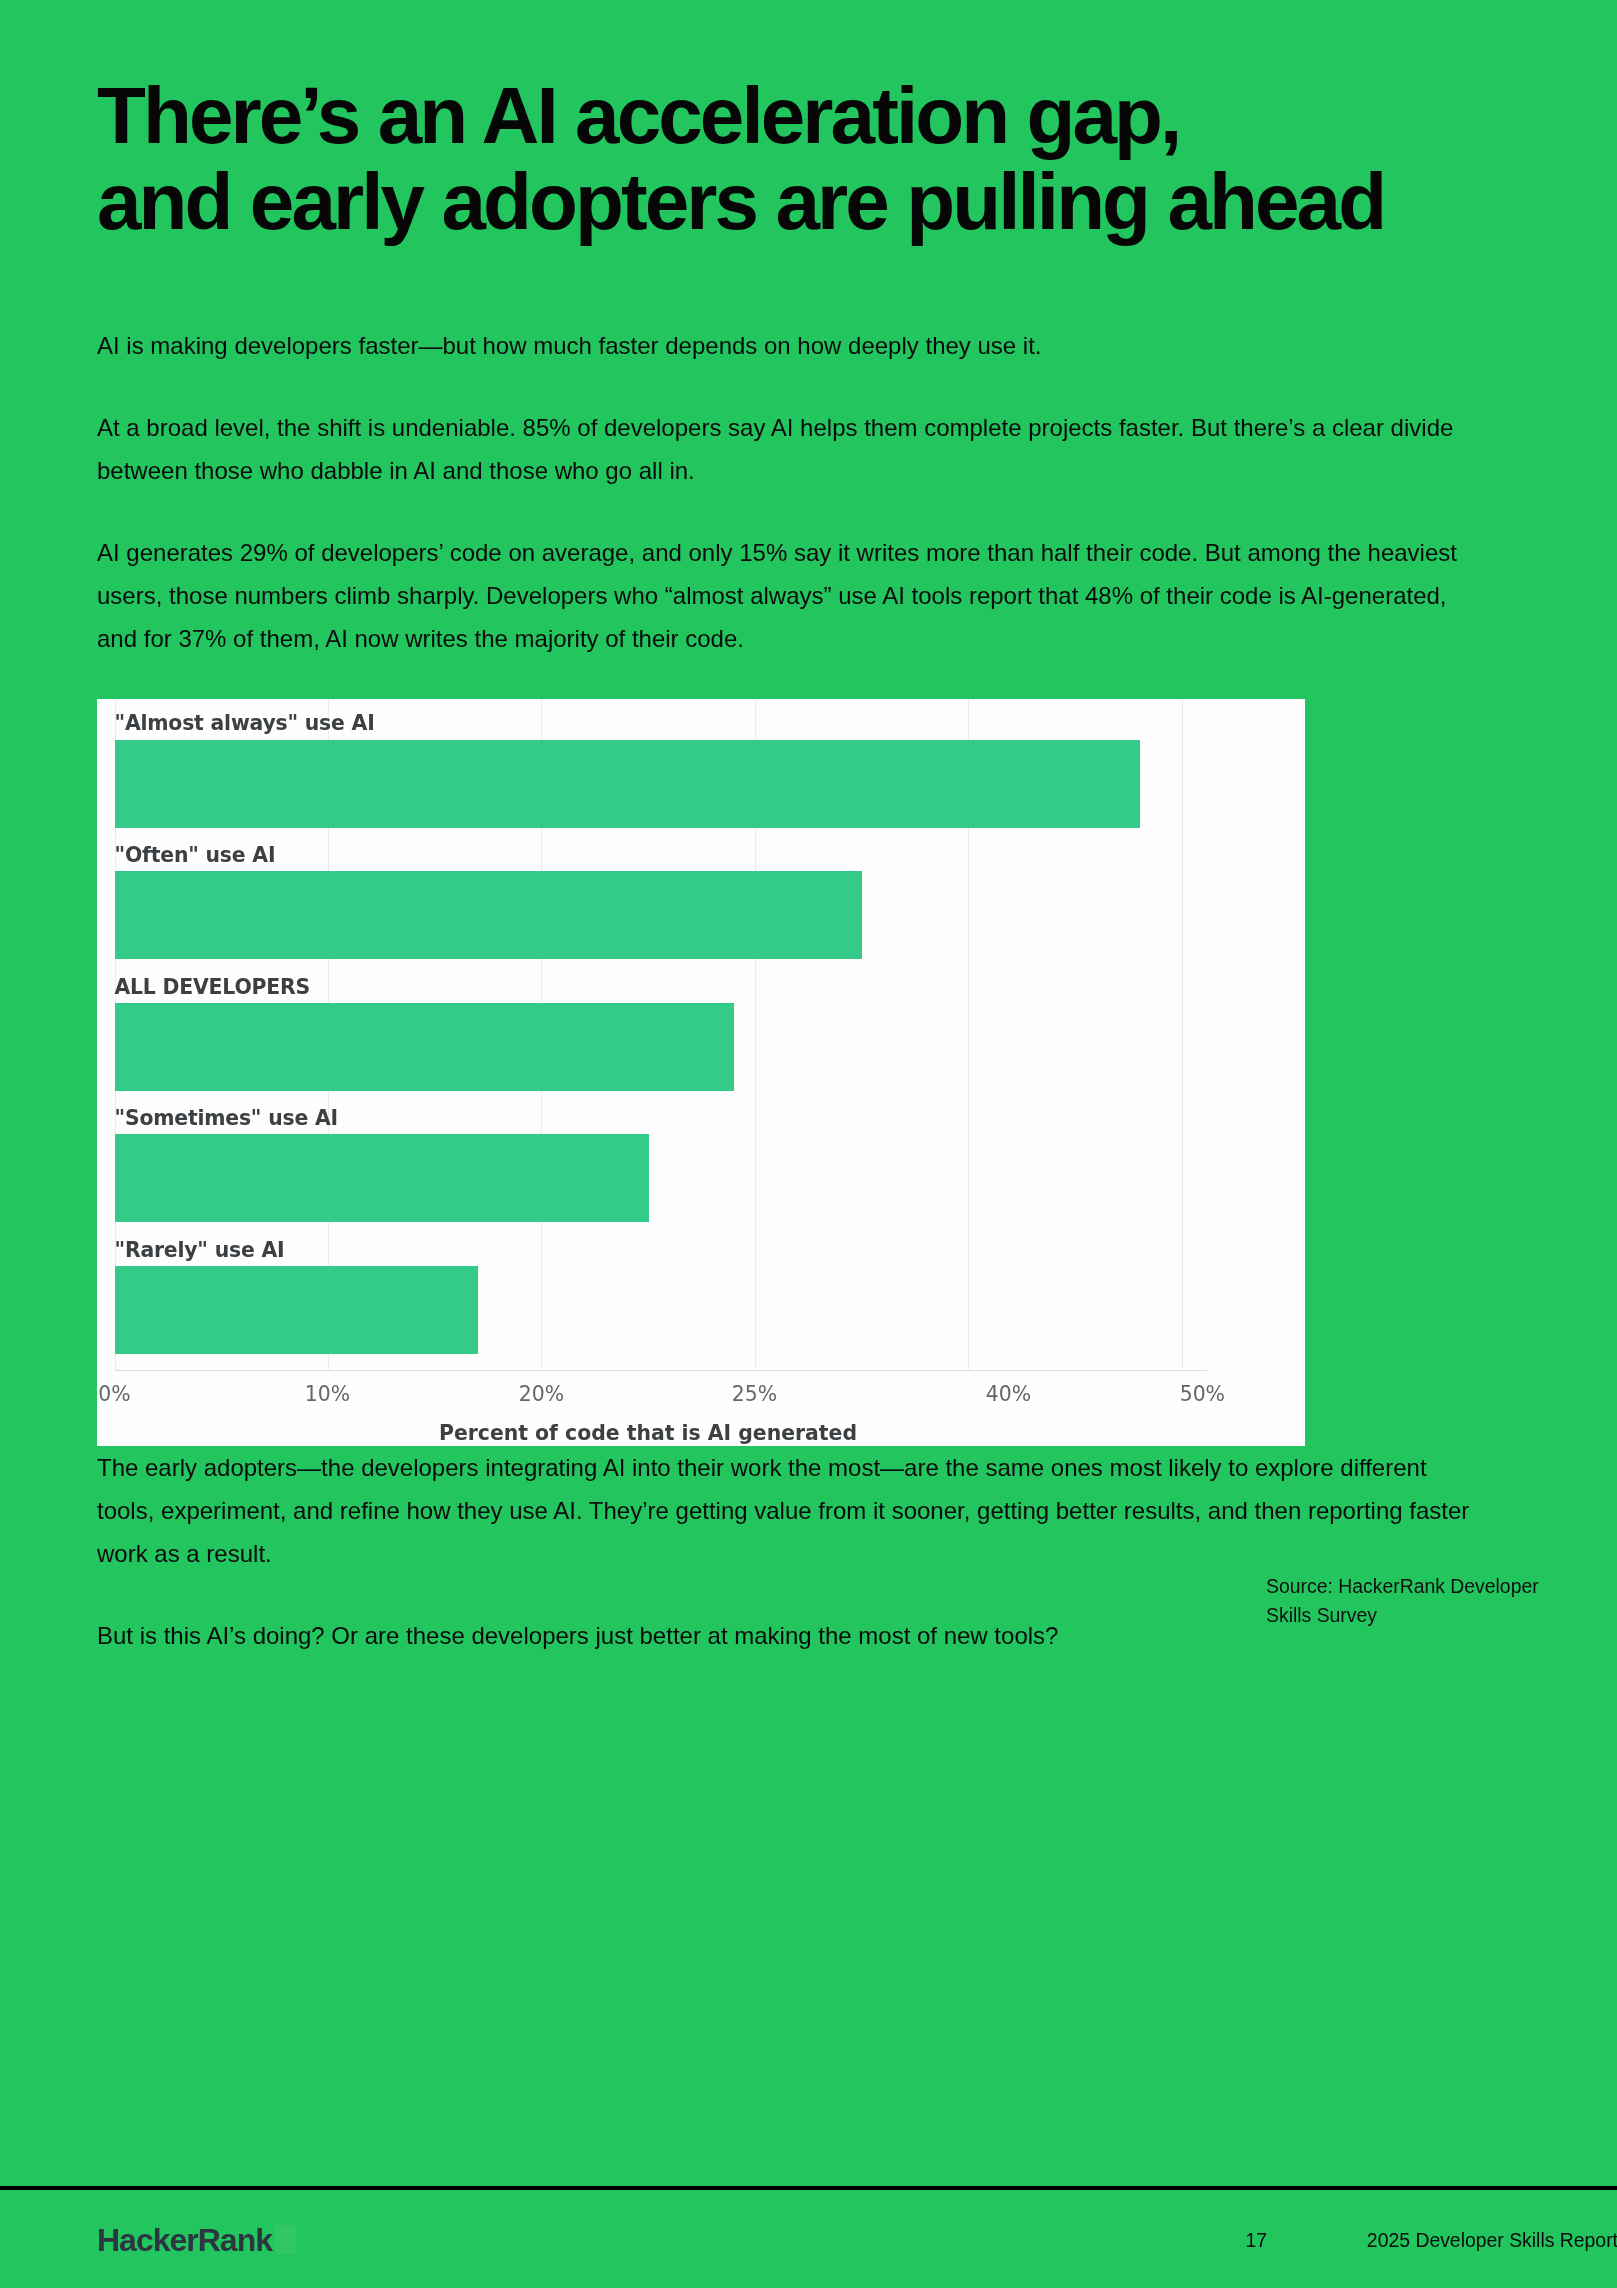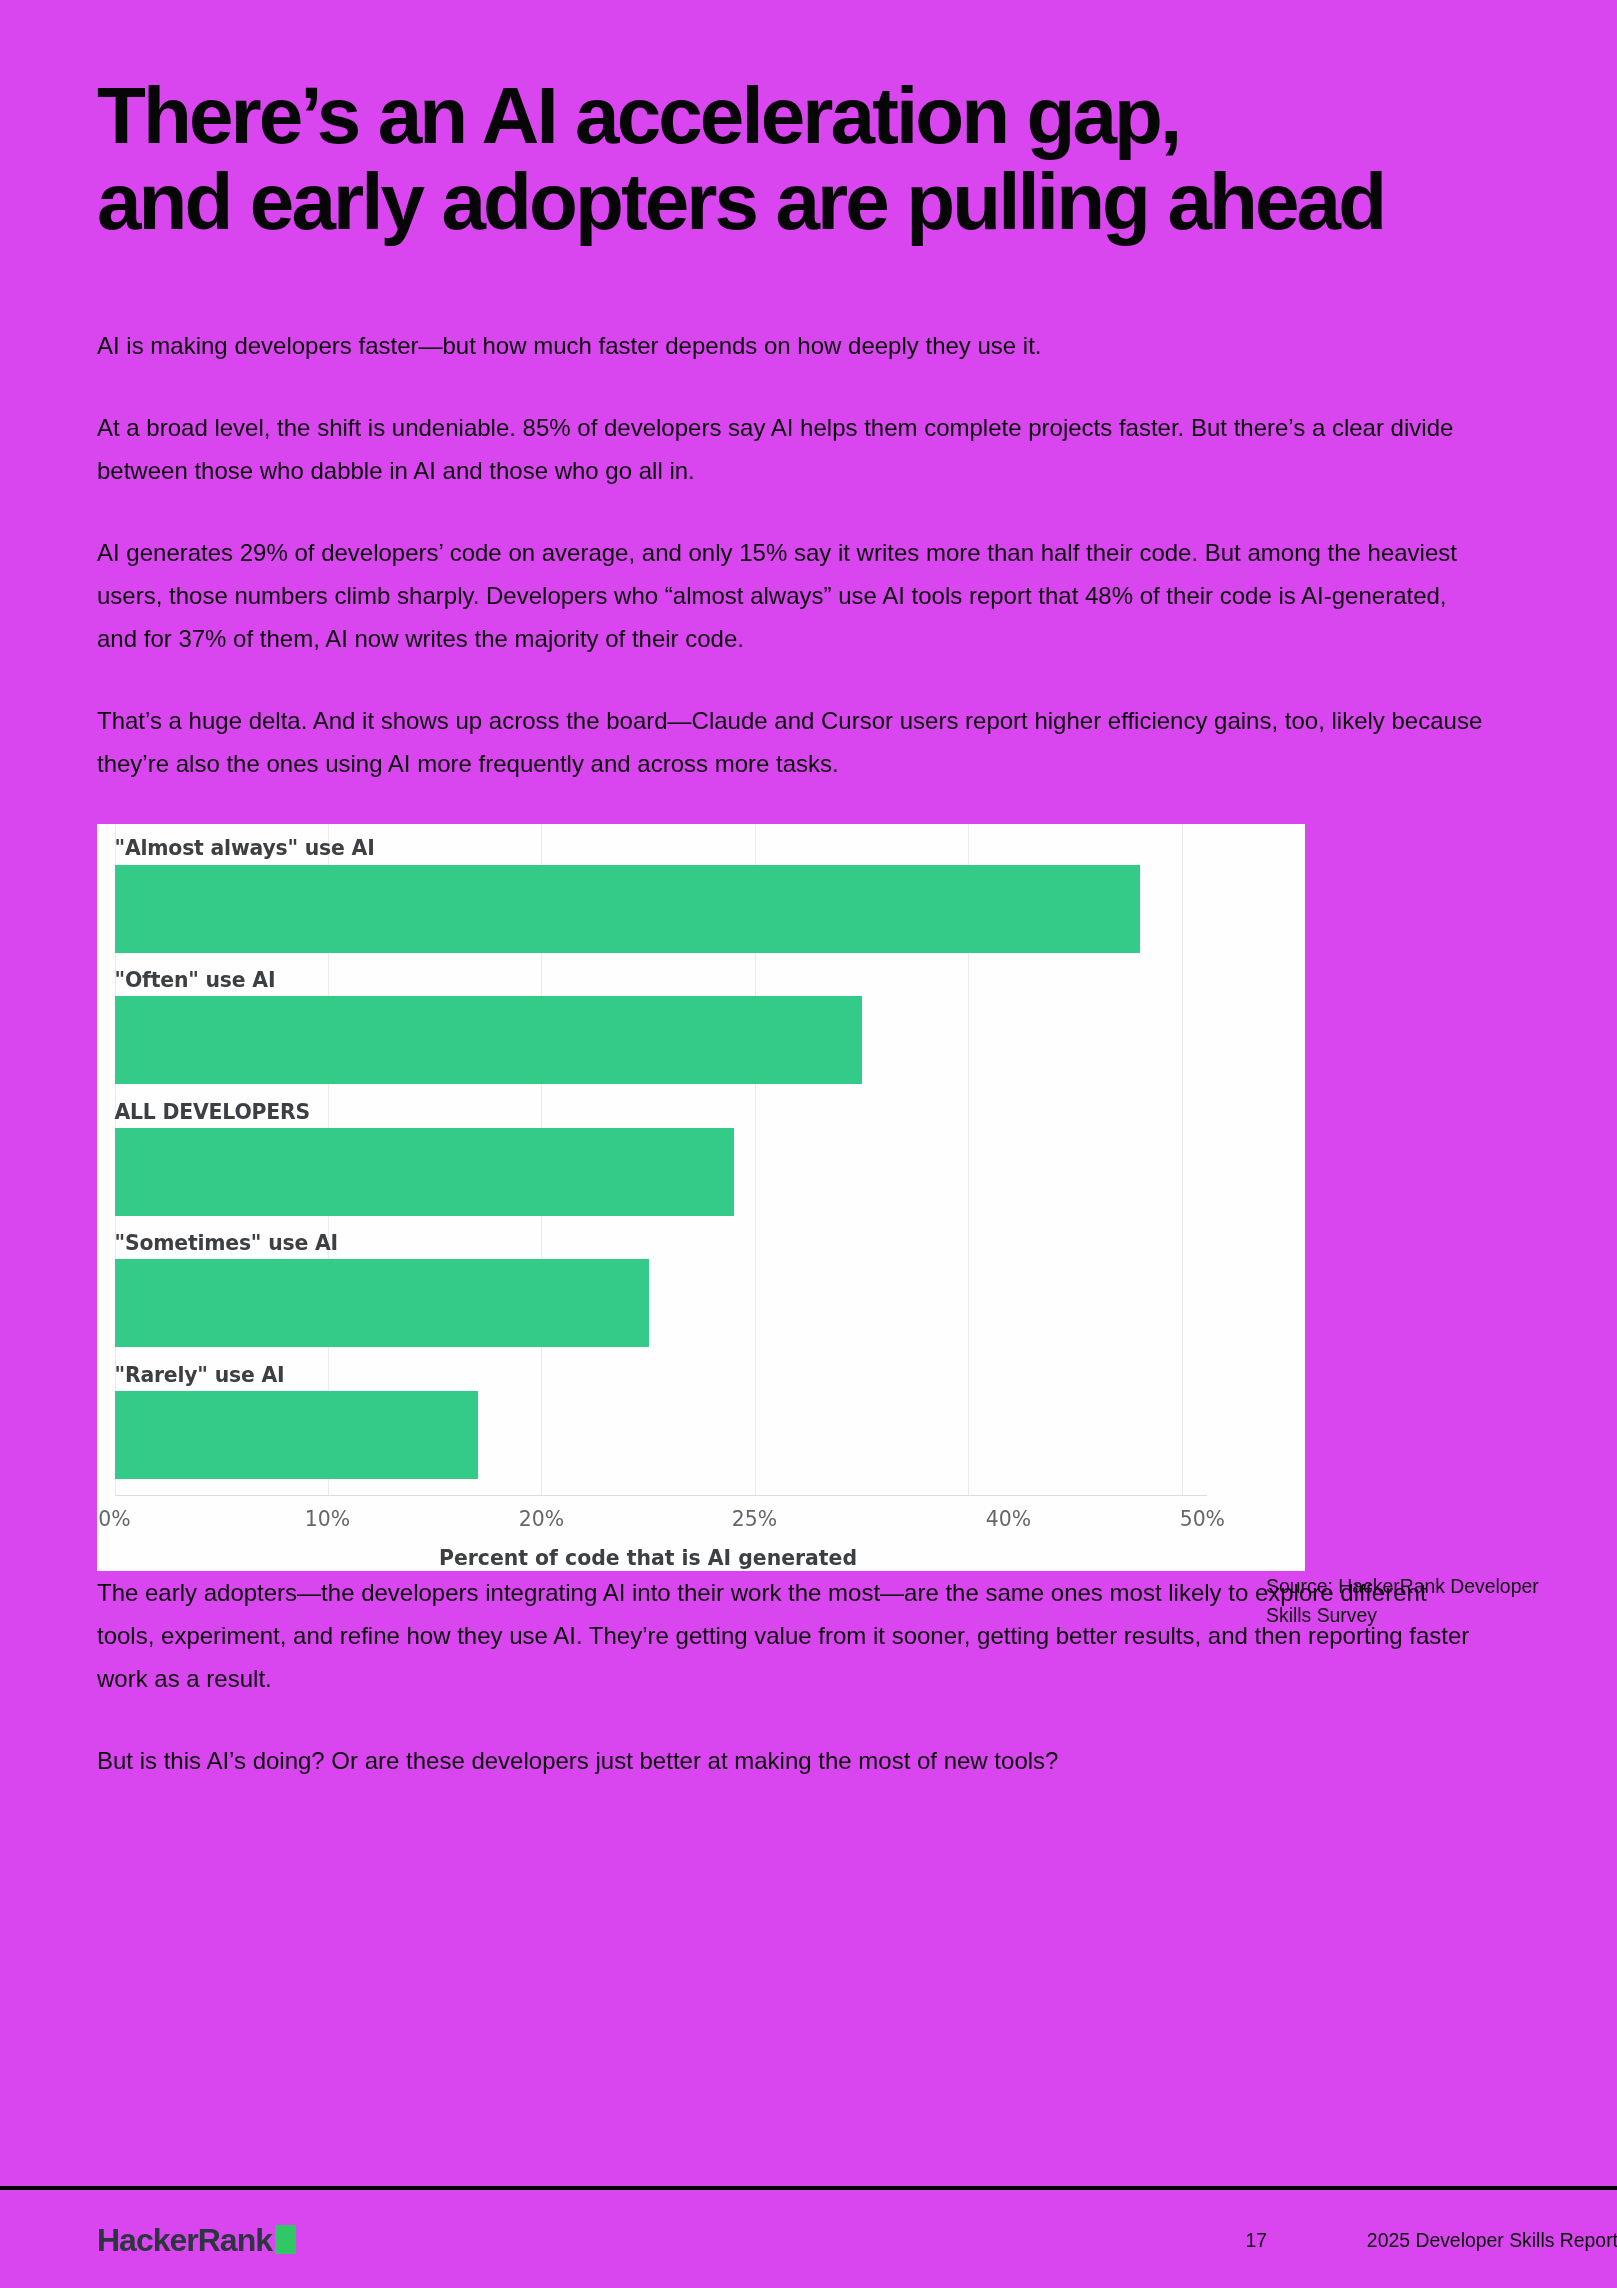--- a/index.html
+++ b/index.html
@@ -1,19 +1,19 @@
 <!DOCTYPE html>
 <html><head>
 <meta charset="utf-8">
 <style>
   * { margin:0; padding:0; box-sizing:border-box; }
   html,body { background:#ffffff; }
   body { width:1618px; height:2288px; position:relative;
          font-family:"Liberation Sans", sans-serif; color:#0c0c0c; }
-  .page { position:relative; width:1618px; height:2288px; overflow:hidden; background:#d946ef; }
+  .page { position:relative; width:1618px; height:2288px; overflow:hidden; background:#22c55e; }
   .content { padding:0 131px 0 97px; }
 
   h1.title { margin-top:73px; margin-bottom:78px;
              font-size:80px; line-height:1.08; font-weight:700;
              letter-spacing:-2.9px; color:#060606; }
   h1.title span { display:block; }
 
   p.body-p { font-size:24px; line-height:43px; margin-bottom:39px; color:#0c0c0c; }
 
   h2.chart-heading { margin-top:105px; margin-bottom:56px;
@@ -52,21 +52,20 @@
   <main class="content">
 
     <h1 class="title">
       <span>There’s an AI acceleration gap,</span>
       <span>and early adopters are pulling ahead</span>
     </h1>
 
     <p class="body-p">AI is making developers faster—but how much faster depends on how deeply they use it.</p>
     <p class="body-p">At a broad level, the shift is undeniable. 85% of developers say AI helps them complete projects faster. But there’s a clear divide between those who dabble in AI and those who go all in.</p>
     <p class="body-p">AI generates 29% of developers’ code on average, and only 15% say it writes more than half their code. But among the heaviest users, those numbers climb sharply. Developers who “almost always” use AI tools report that 48% of their code is AI-generated, and for 37% of them, AI now writes the majority of their code.</p>
-    <p class="body-p">That’s a huge delta. And it shows up across the board—Claude and Cursor users report higher efficiency gains, too, likely because they’re also the ones using AI more frequently and across more tasks.</p>
 
 
     <div class="chart">
       <div class="axis-title" style="left: 17.5px; width: 1067px; top: 722px;">Percent of code that is AI generated</div>
     <div class="gridline" style="left: 17.5px; height: 671px;"></div>
         <div class="tick" style="left: -26px; top: 683px;">0%</div>
         <div class="gridline" style="left: 231px; height: 671px;"></div>
         <div class="tick" style="left: 187px; top: 683px;">10%</div>
         <div class="gridline" style="left: 444px; height: 671px;"></div>
         <div class="tick" style="left: 401px; top: 683px;">20%</div>

